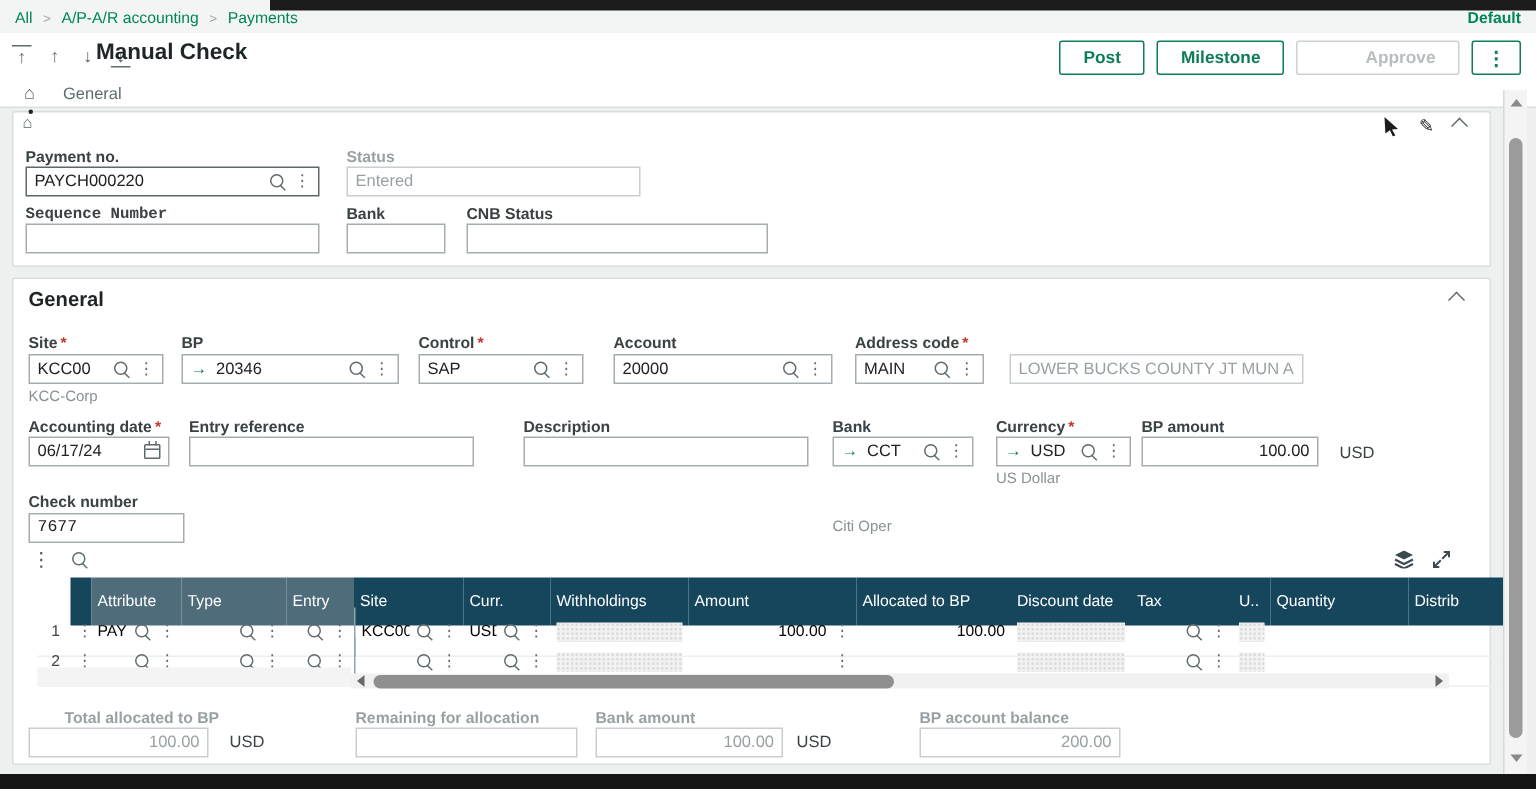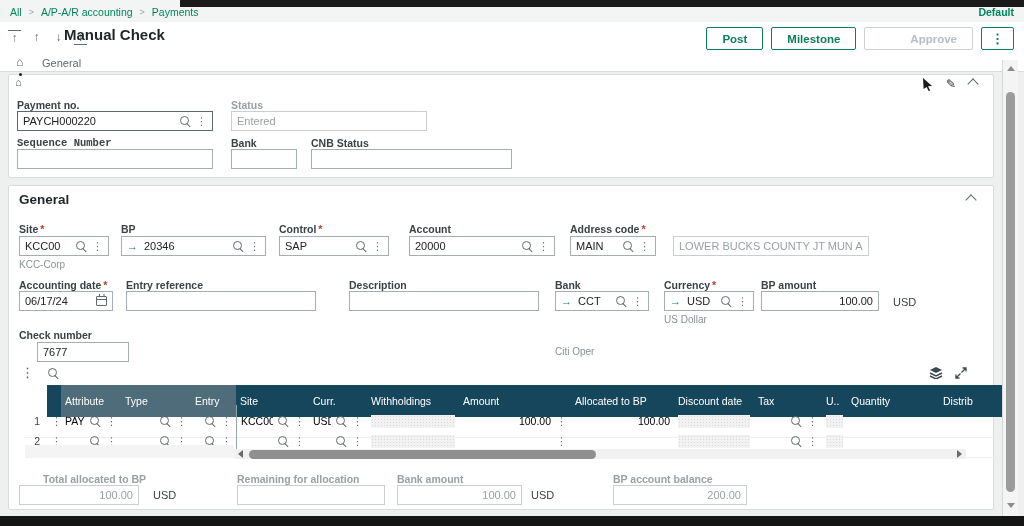--- a/index.html
+++ b/index.html
@@ -258,21 +258,21 @@
     </div>
     <div class="helper" style="left:655px; top:128px;">US Dollar</div>
 
     <div class="lbl" style="left:752px; top:93px;"><span>BP amount</span></div>
     <div class="inp" style="left:752px; top:105px; width:118px;">
       <span class="val num">100.00</span>
     </div>
     <div class="suffix" style="left:884px; top:110px;">USD</div>
 
     <div class="lbl" style="left:10px; top:143px;"><span>Check number</span></div>
-    <div class="inp" style="left:28px; top:156px; width:92px;">
+    <div class="inp" style="left:10px; top:156px; width:104px;font-family:Liberation Mono, monospace;">
       <span class="val">7677</span>
     </div>
 
     <span class="grid-toolbar-kebab">⋮</span>
     <span class="mag grid-toolbar-mag"></span>
     <div class="grid-tools-right">
       <svg class="ico" width="14" height="12" viewBox="0 0 14 12">
         <path d="M7 0 L13 3 L7 6 L1 3 Z" fill="#3c4a50"></path>
         <path d="M1 6 L7 9 L13 6" fill="none" stroke="#3c4a50" stroke-width="1.4"></path>
         <path d="M1 9 L7 12 L13 9" fill="none" stroke="#3c4a50" stroke-width="1.4"></path>

